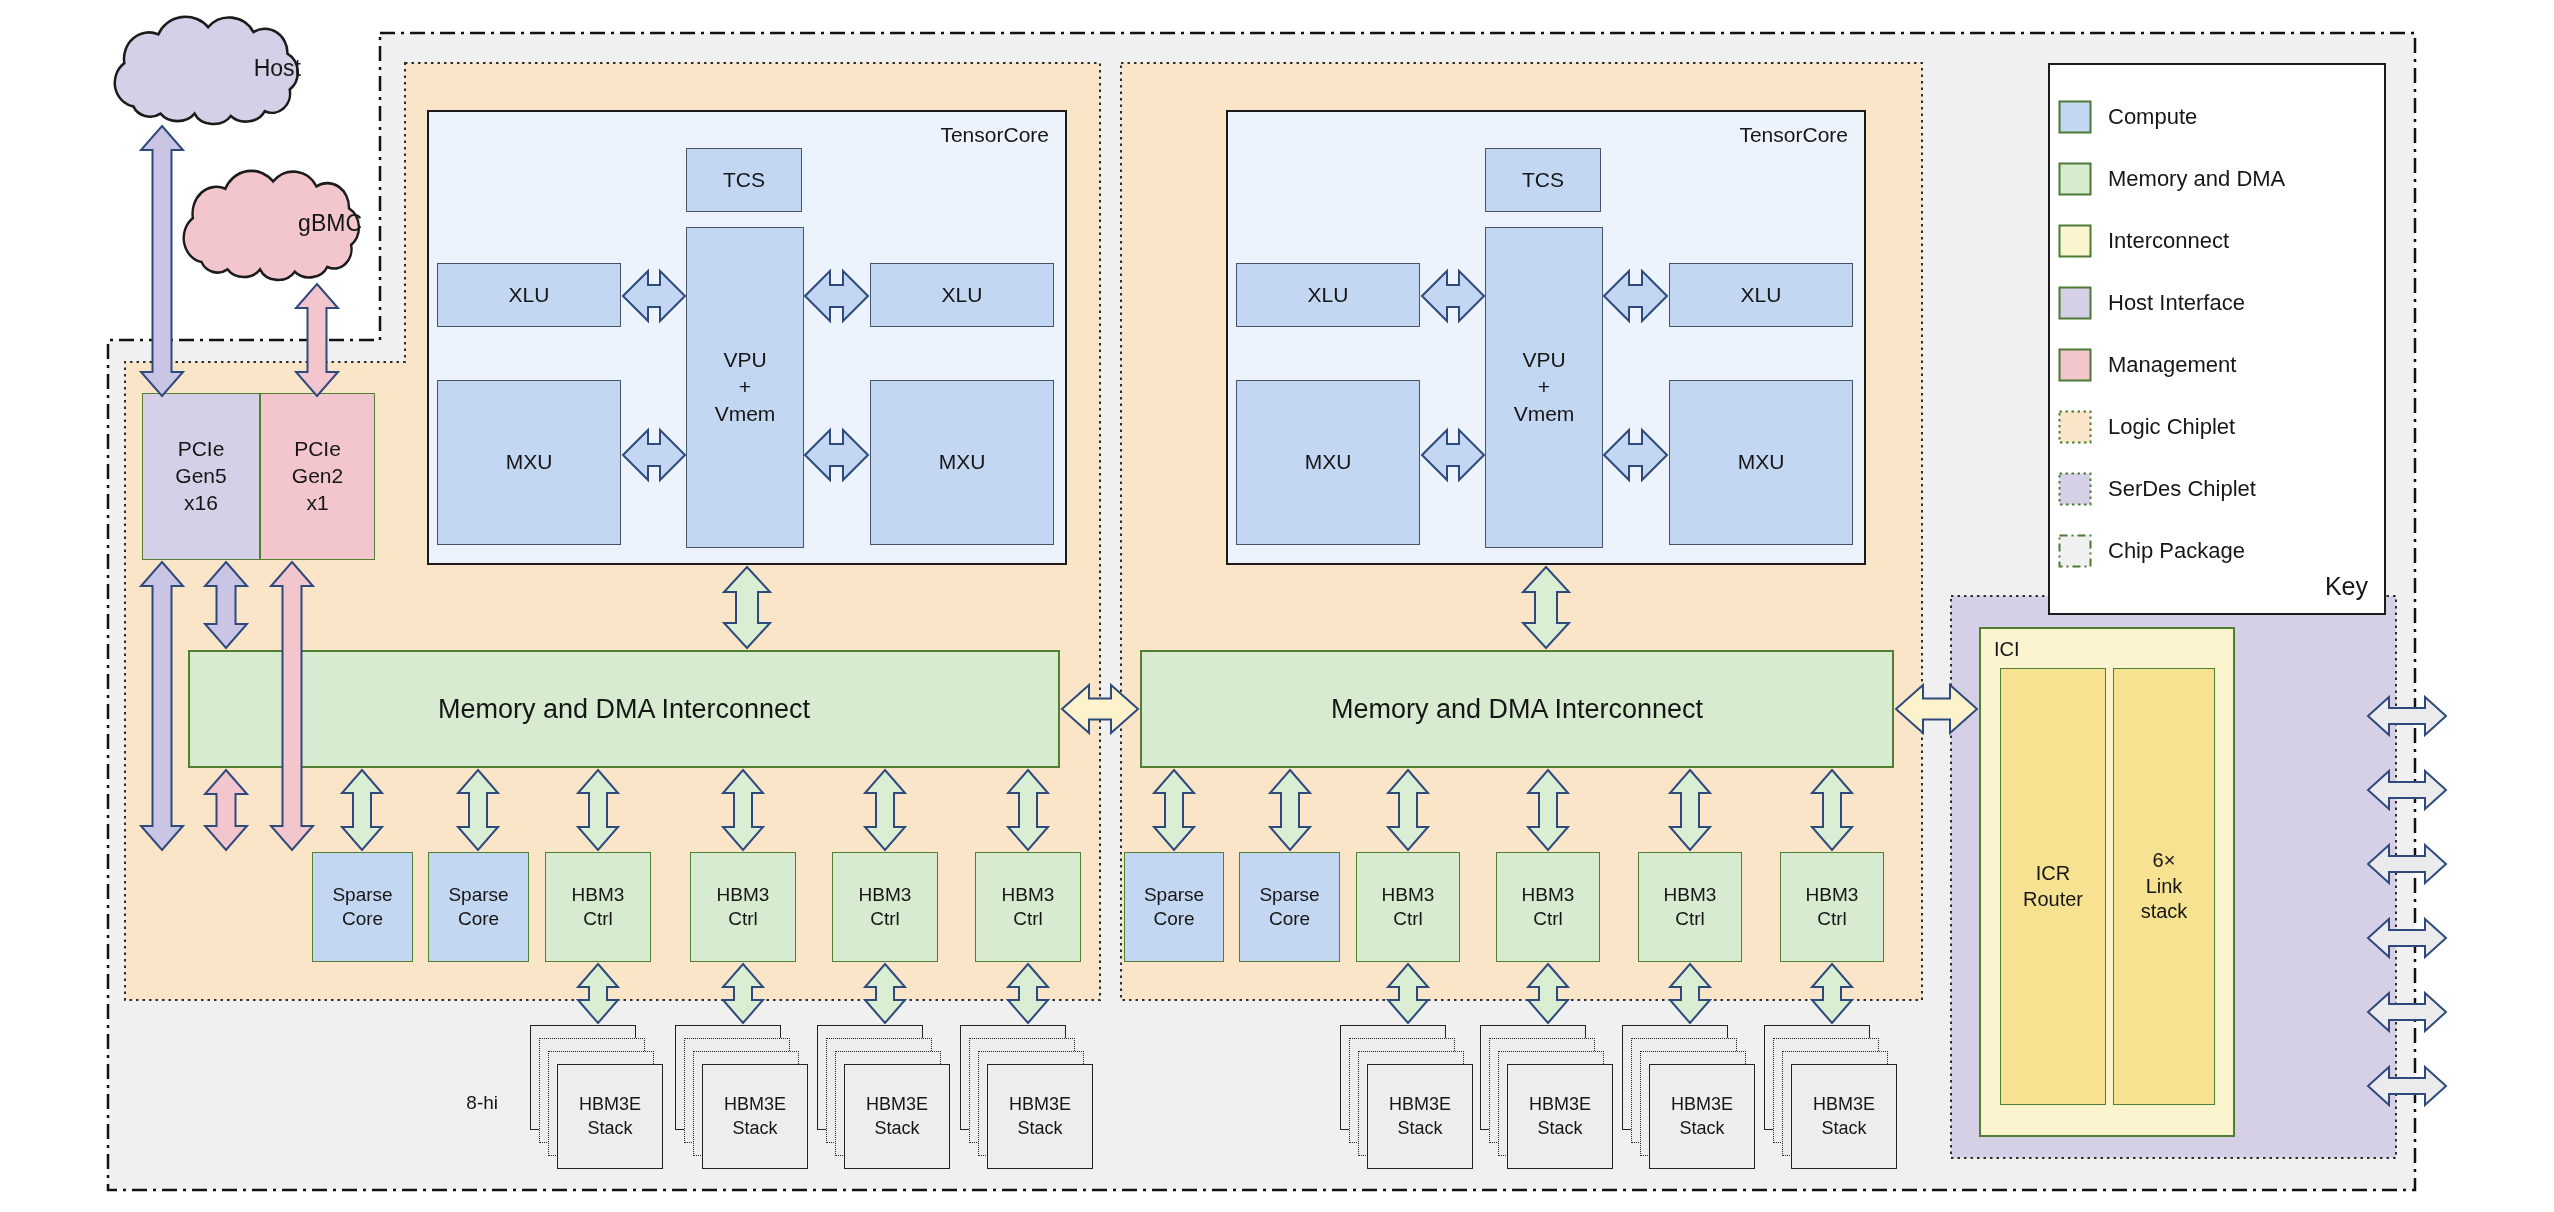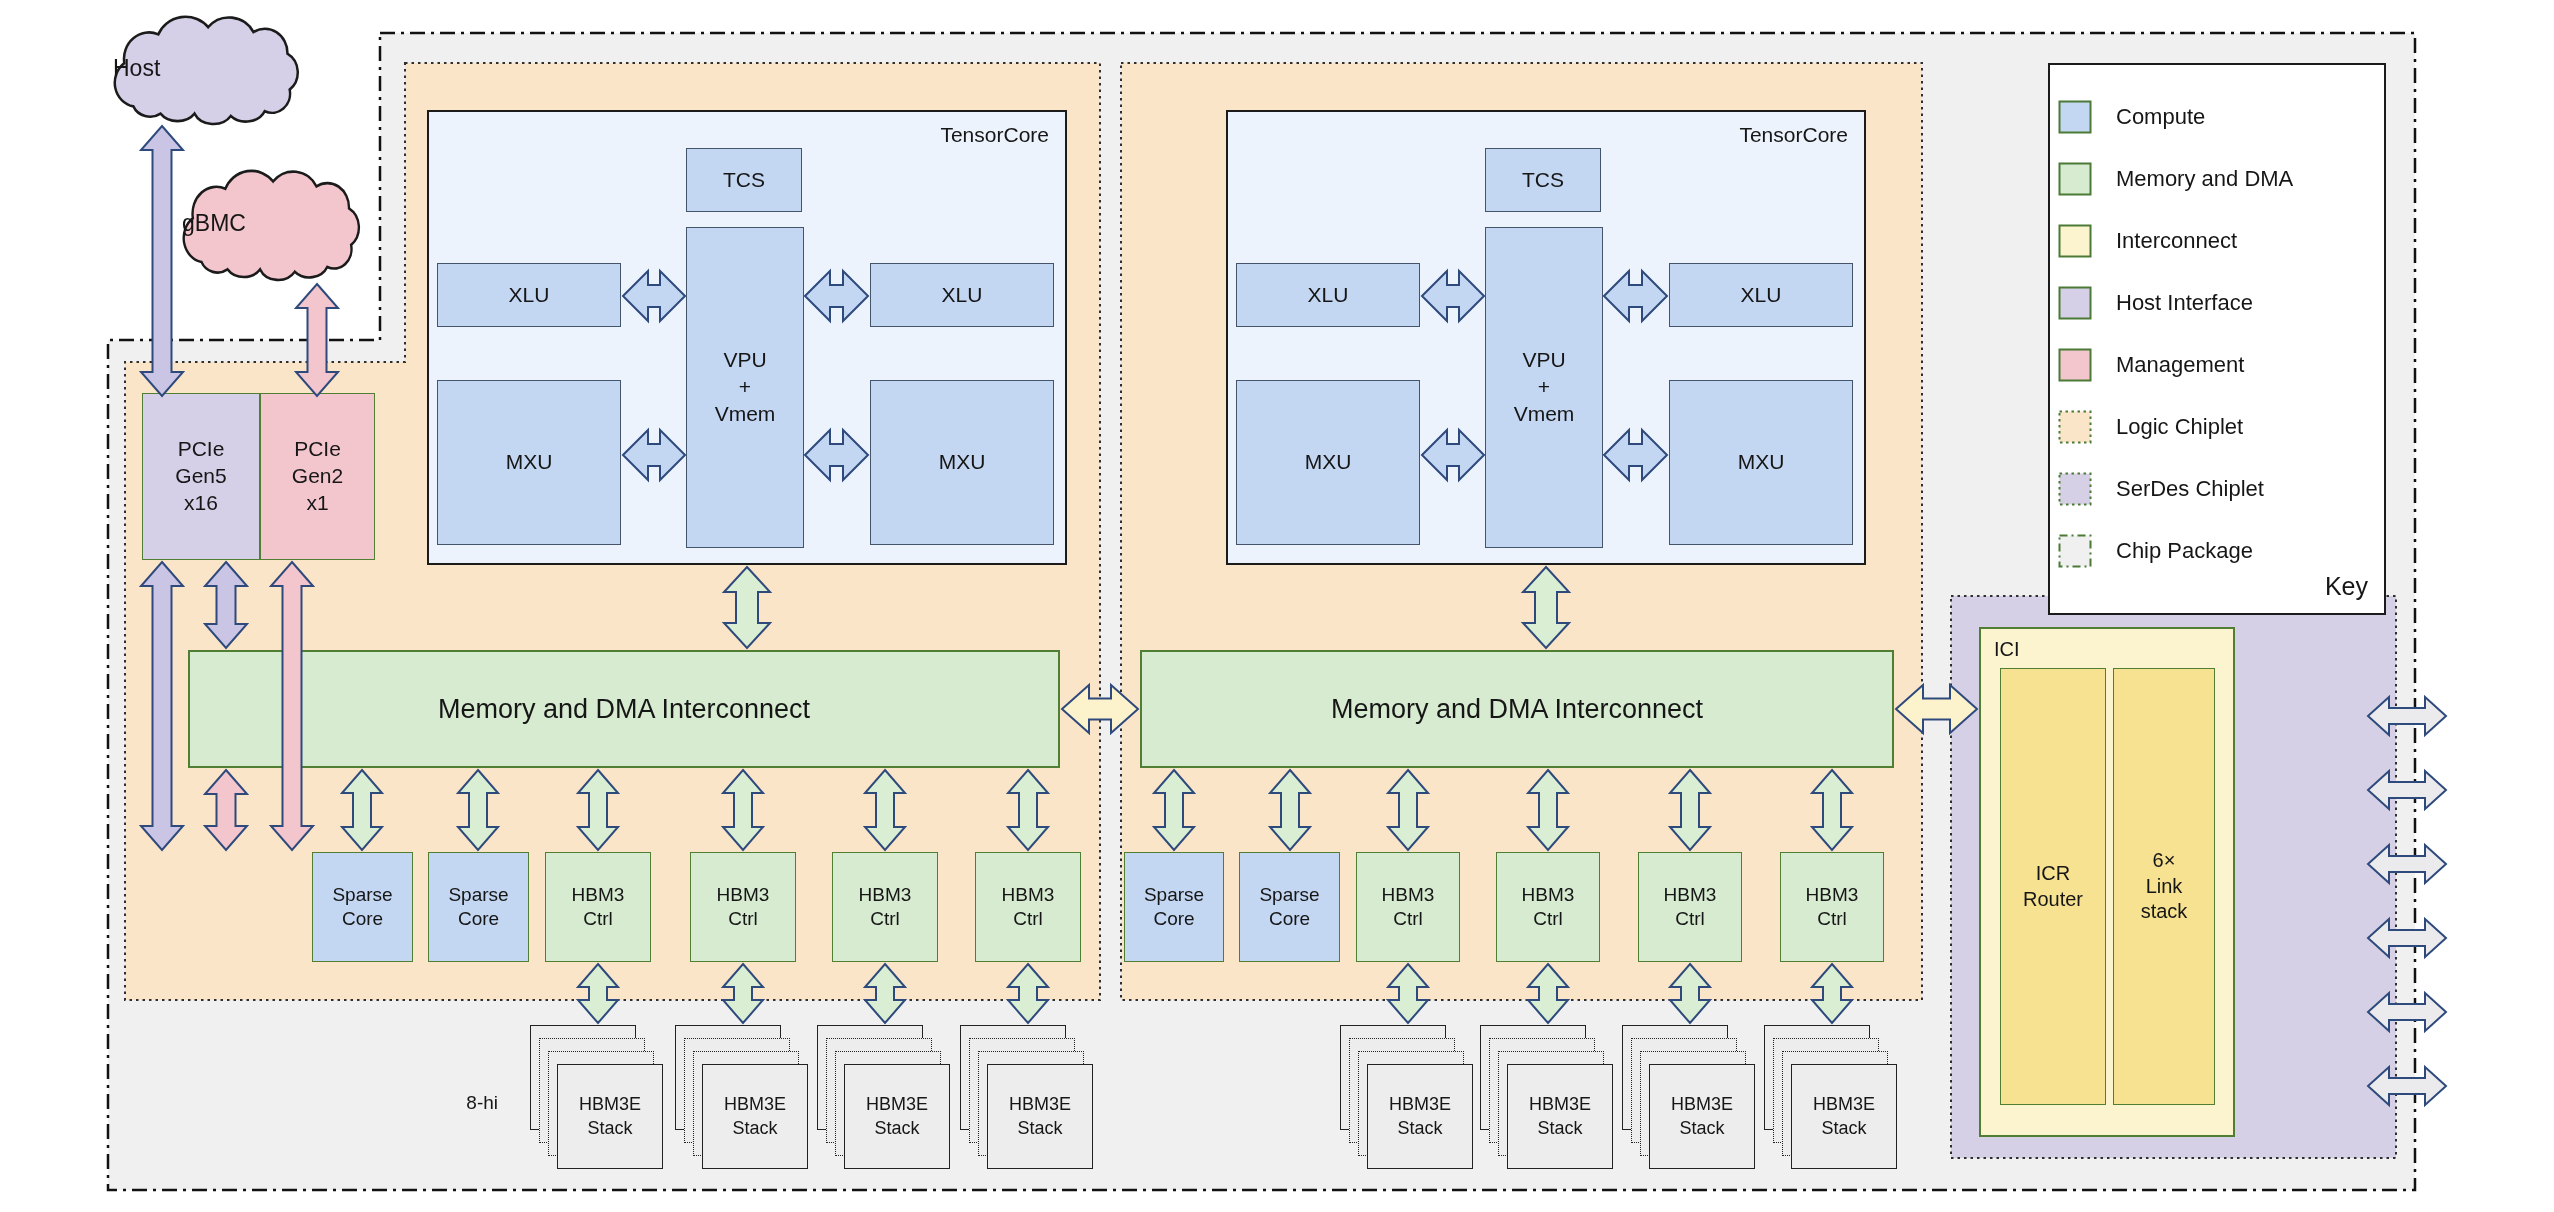--- a/index.html
+++ b/index.html
@@ -4,25 +4,25 @@
 <style>
   html,body{margin:0;padding:0;background:#ffffff;}
   #stage{position:relative;width:2554px;height:1212px;overflow:hidden;background:#ffffff;
          font-family:"Liberation Sans","DejaVu Sans",sans-serif;color:#161616;}
   #bg,#overlay{position:absolute;left:0;top:0;width:2554px;height:1212px;}
   #bg{z-index:0;}
   #overlay{z-index:6;pointer-events:none;}
   .box{position:absolute;box-sizing:border-box;display:flex;flex-direction:column;
        align-items:center;justify-content:center;text-align:center;z-index:2;line-height:1.28;}
   .line{display:block;}
-  .cloudlabel{position:absolute;width:100%;text-align:left;z-index:3;}
+  .cloudlabel{position:absolute;width:100%;text-align:right;z-index:3;}
   .cloudwrap{position:absolute;z-index:2;}
   .cloudwrap svg{position:absolute;left:0;top:0;}
   .legendrow{position:absolute;display:flex;align-items:center;z-index:3;}
-  .legendrow .lbl{margin-left:24px;font-size:22px;white-space:nowrap;}
+  .legendrow .lbl{margin-left:16px;font-size:22px;white-space:nowrap;}
 </style>
 </head>
 <body>
 
 <div id="stage">
     <svg id="bg" viewBox="0 0 2554 1212">
       <path d="M380,33 H2415 V1190 H108 V340 H380 Z" fill="#f0f0f1" stroke="#111111" stroke-width="2.5" stroke-dasharray="15 6 3 6"></path>
       <path d="M405,63 H1100 V1000 H125 V362 H405 Z" fill="#fbe5c9" stroke="#2e2e2e" stroke-width="2" stroke-dasharray="2.5 4"></path>
       <rect x="1121" y="63" width="801" height="937" fill="#fbe5c9" stroke="#2e2e2e" stroke-width="2" stroke-dasharray="2.5 4"></rect>
       <rect x="1951" y="596" width="445" height="562" fill="#d6d0e7" stroke="#2e2e2e" stroke-width="2" stroke-dasharray="2.5 4"></rect>

